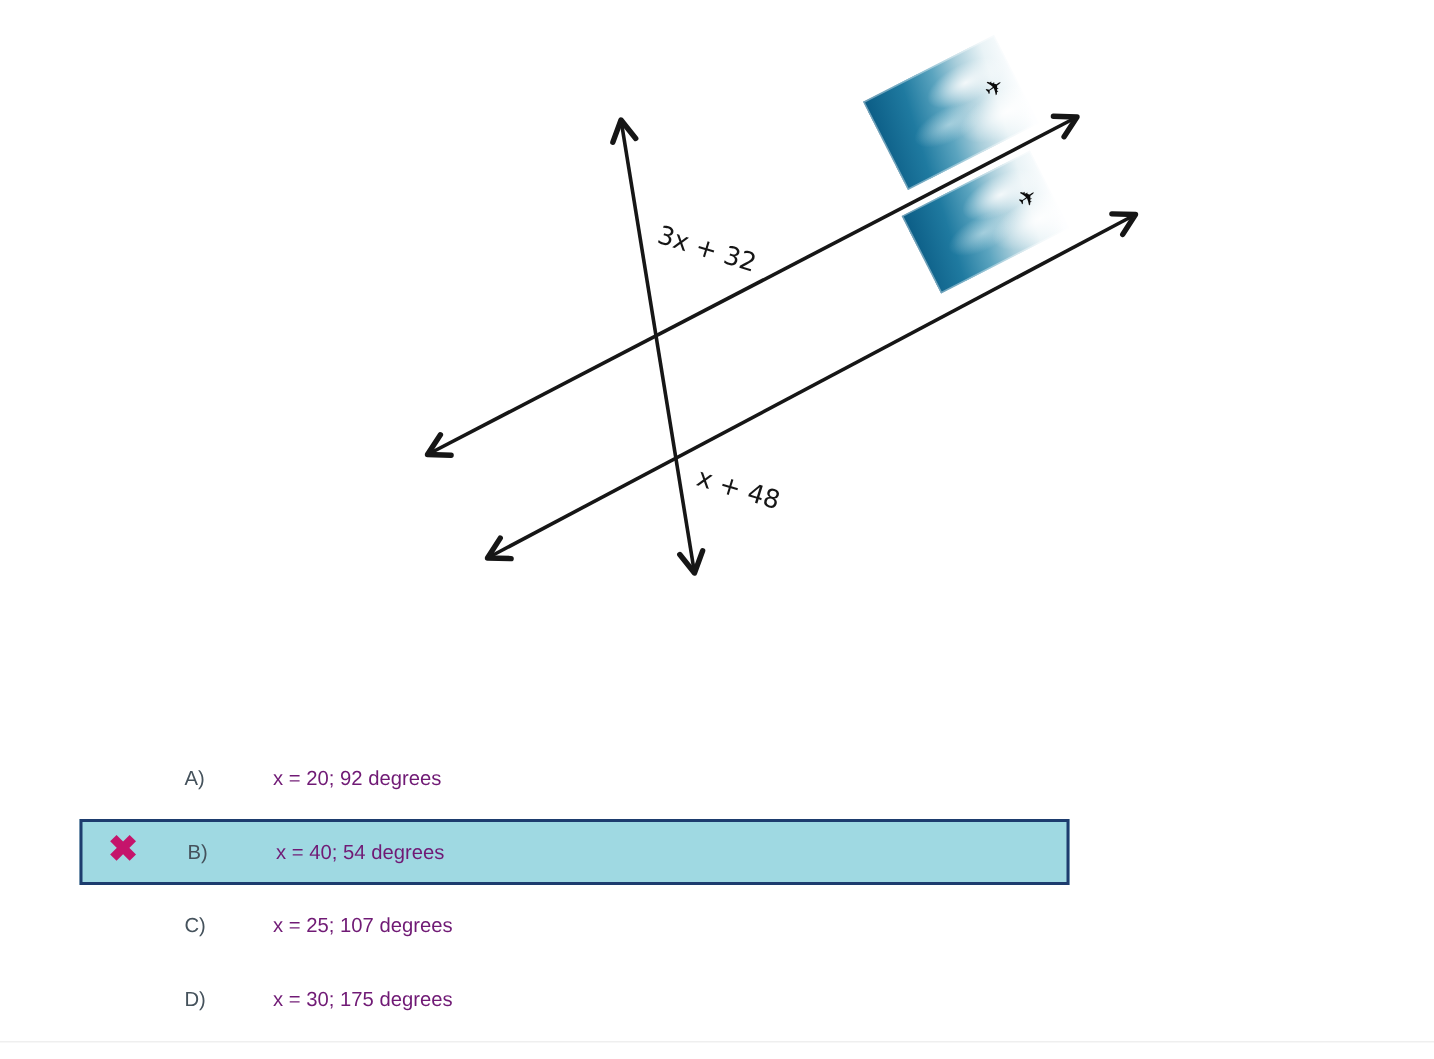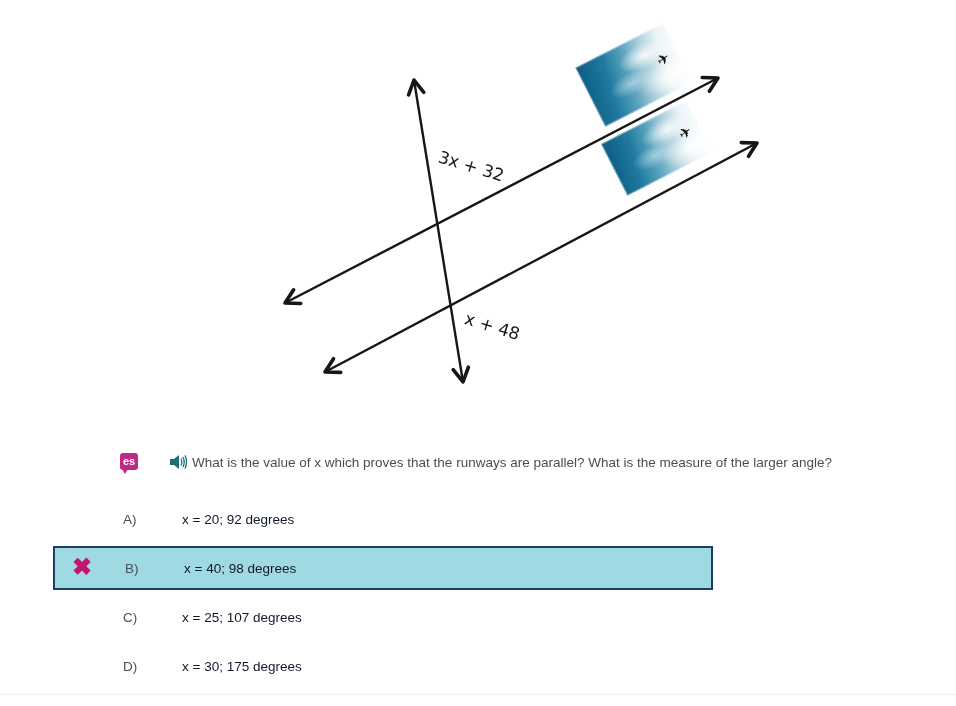--- a/index.html
+++ b/index.html
@@ -77,21 +77,21 @@
   #option-a { top: 497px; }
   #option-b { top: 546px; background: #9fd9e2; border: 2px solid #1d3c6e; }
   #option-c { top: 595px; }
   #option-d { top: 644px; }
   .option-letter {
     position: absolute; left: 70px; top: 50%; transform: translateY(-50%);
     font-size: 13.5px; color: #45525c;
   }
   .option-text {
     position: absolute; left: 129px; top: 50%; transform: translateY(-50%);
-    font-size: 13.5px; color: #0f172a;
+    font-size: 13.5px; color: #701a75;
   }
   .wrong-mark {
     position: absolute; left: 17px; top: 50%; transform: translateY(-53%);
     font-size: 24px; font-weight: bold; color: #c5146b;
     line-height: 1;
   }
 
   #bottom-divider {
     position: absolute; left: 0; top: 694px; width: 956px; height: 1px;
     background: #efefef;
@@ -115,42 +115,30 @@
         <path d="M3,2.5 L11,7 L3,11.5" fill="none" stroke="#161616" stroke-width="2.1" stroke-linecap="round" stroke-linejoin="round"></path>
       </marker>
     </defs>
     <line x1="414" y1="80" x2="463" y2="382" stroke="#161616" stroke-width="2.4" marker-start="url(#arrow)" marker-end="url(#arrow)"></line>
     <line x1="285" y1="303" x2="718" y2="78" stroke="#161616" stroke-width="2.4" marker-start="url(#arrow)" marker-end="url(#arrow)"></line>
     <line x1="325" y1="372" x2="757" y2="143" stroke="#161616" stroke-width="2.4" marker-start="url(#arrow)" marker-end="url(#arrow)"></line>
     <text class="diag-label" x="471" y="167" text-anchor="middle" dominant-baseline="middle" transform="rotate(17 471 167)">3x + 32</text>
     <text class="diag-label" x="492" y="327" text-anchor="middle" dominant-baseline="middle" transform="rotate(17 492 327)">x + 48</text>
   </svg>
 
-  <div id="question-row">
-    <div id="es-badge">es</div>
-    <div id="audio-btn">
-      <svg width="18" height="16" viewBox="0 0 18 16">
-        <polygon points="0,5 4,5 9,1 9,15 4,11 0,11" fill="#1e6e74"></polygon>
-        <path d="M11.2,5 Q12.6,8 11.2,11" fill="none" stroke="#1e6e74" stroke-width="1.3" stroke-linecap="round"></path>
-        <path d="M13.2,3.4 Q15.2,8 13.2,12.6" fill="none" stroke="#1e6e74" stroke-width="1.3" stroke-linecap="round"></path>
-        <path d="M15.2,1.8 Q17.8,8 15.2,14.2" fill="none" stroke="#1e6e74" stroke-width="1.3" stroke-linecap="round"></path>
-      </svg>
-    </div>
-    <div id="question-text">What is the value of x which proves that the runways are parallel? What is the measure of the larger angle?</div>
-  </div>
 
   <div class="option-row" id="option-a">
     <span class="option-letter">A)</span>
     <span class="option-text">x = 20; 92 degrees</span>
   </div>
 
   <div class="option-row" id="option-b">
     <span class="wrong-mark">✖</span>
     <span class="option-letter">B)</span>
-    <span class="option-text">x = 40; 98 degrees</span>
+    <span class="option-text">x = 40; 54 degrees</span>
   </div>
 
   <div class="option-row" id="option-c">
     <span class="option-letter">C)</span>
     <span class="option-text">x = 25; 107 degrees</span>
   </div>
 
   <div class="option-row" id="option-d">
     <span class="option-letter">D)</span>
     <span class="option-text">x = 30; 175 degrees</span>

